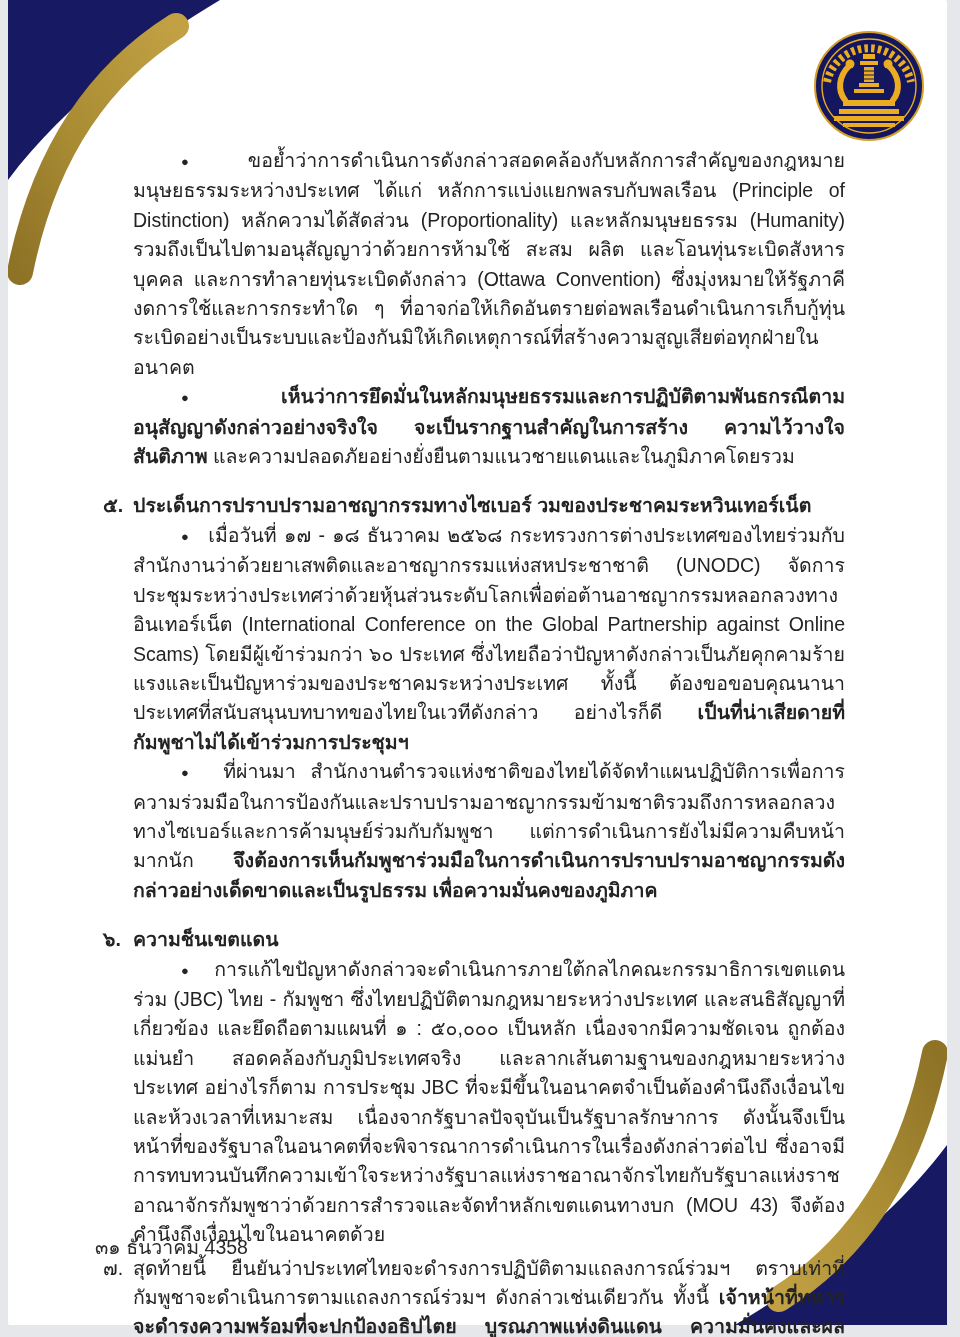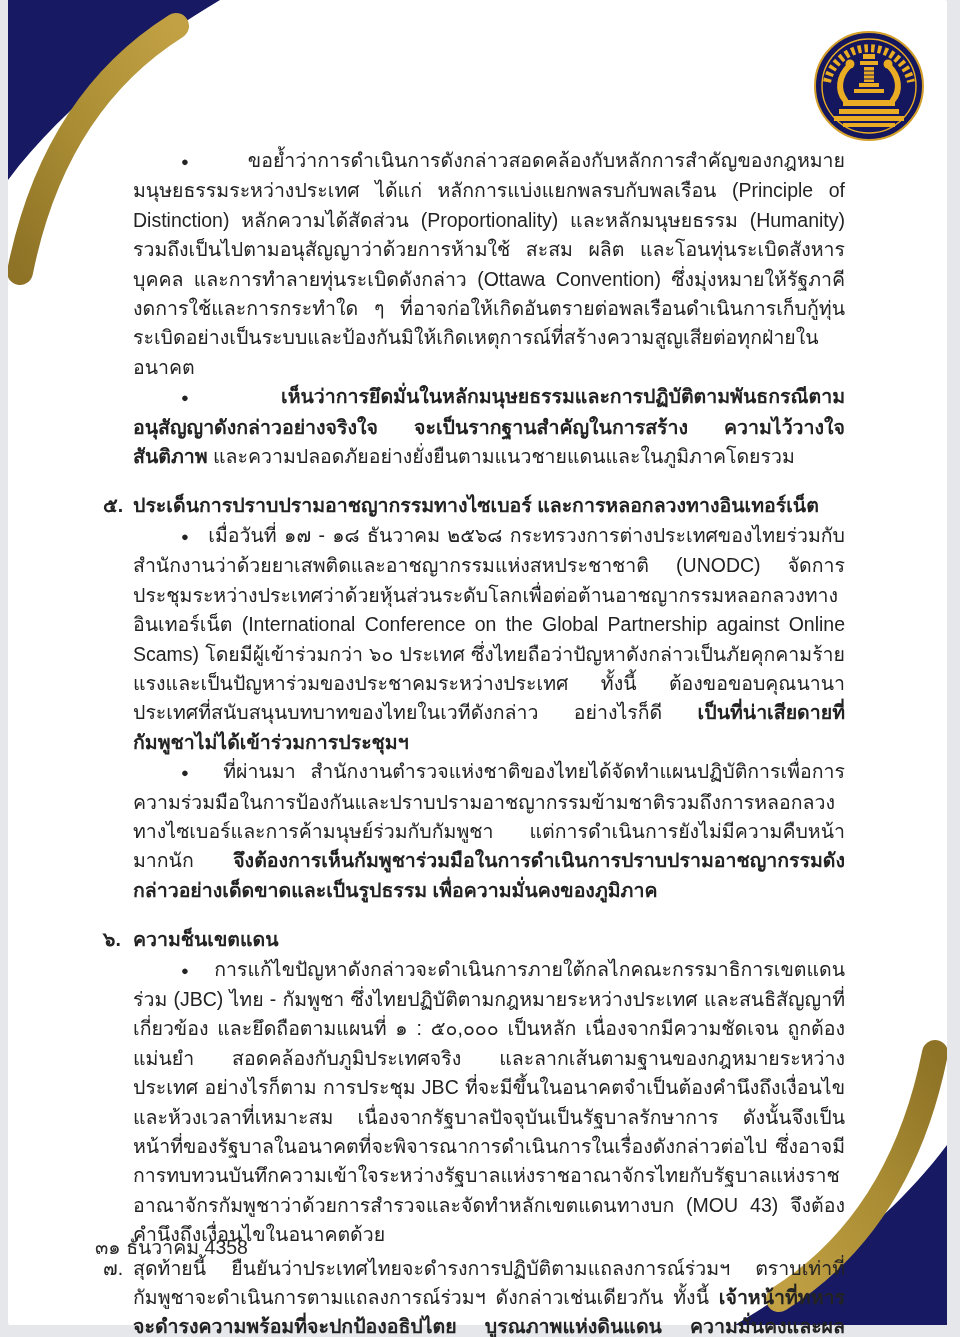--- a/index.html
+++ b/index.html
@@ -91,21 +91,21 @@
     <rect x="21" y="86" width="70" height="5"></rect>
     <rect x="30" y="93" width="52" height="4"></rect>
   </g>
 </svg>
 
 <div class="content" id="doc-content">
     <p class="para"><span class="bullet-glyph">● </span><span>ขอย้ำว่าการดำเนินการดังกล่าวสอดคล้องกับหลักการสำคัญของกฎหมายมนุษยธรรมระหว่างประเทศ ได้แก่ หลักการแบ่งแยกพลรบกับพลเรือน (Principle of Distinction) หลักความได้สัดส่วน (Proportionality) และหลักมนุษยธรรม (Humanity) รวมถึงเป็นไปตามอนุสัญญาว่าด้วยการห้ามใช้ สะสม ผลิต และโอนทุ่นระเบิดสังหารบุคคล และการทำลายทุ่นระเบิดดังกล่าว (Ottawa Convention) ซึ่งมุ่งหมายให้รัฐภาคีงดการใช้และการกระทำใด ๆ ที่อาจก่อให้เกิดอันตรายต่อพลเรือนดำเนินการเก็บกู้ทุ่นระเบิดอย่างเป็นระบบและป้องกันมิให้เกิดเหตุการณ์ที่สร้างความสูญเสียต่อทุกฝ่ายในอนาคต</span></p>
     <p class="para"><span class="bullet-glyph">● </span><b>เห็นว่าการยึดมั่นในหลักมนุษยธรรมและการปฏิบัติตามพันธกรณีตามอนุสัญญาดังกล่าวอย่างจริงใจ จะเป็นรากฐานสำคัญในการสร้าง ความไว้วางใจ สันติภาพ</b><span> และความปลอดภัยอย่างยั่งยืนตามแนวชายแดนและในภูมิภาคโดยรวม</span></p>
     <div class="section">
       <span class="num">๕.</span>
-      <span>ประเด็นการปราบปรามอาชญากรรมทางไซเบอร์ และการหลอกลวงทางอินเทอร์เน็ต</span>
+      <span>ประเด็นการปราบปรามอาชญากรรมทางไซเบอร์ วมของประชาคมระหวินเทอร์เน็ต</span>
     </div>
     <p class="para"><span class="bullet-glyph">● </span><span>เมื่อวันที่ ๑๗ - ๑๘ ธันวาคม ๒๕๖๘ กระทรวงการต่างประเทศของไทยร่วมกับสำนักงานว่าด้วยยาเสพติดและอาชญากรรมแห่งสหประชาชาติ (UNODC) จัดการประชุมระหว่างประเทศว่าด้วยหุ้นส่วนระดับโลกเพื่อต่อต้านอาชญากรรมหลอกลวงทางอินเทอร์เน็ต (International Conference on the Global Partnership against Online Scams) โดยมีผู้เข้าร่วมกว่า ๖๐ ประเทศ ซึ่งไทยถือว่าปัญหาดังกล่าวเป็นภัยคุกคามร้ายแรงและเป็นปัญหาร่วมของประชาคมระหว่างประเทศ ทั้งนี้ ต้องขอขอบคุณนานาประเทศที่สนับสนุนบทบาทของไทยในเวทีดังกล่าว อย่างไรก็ดี </span><b>เป็นที่น่าเสียดายที่กัมพูชาไม่ได้เข้าร่วมการประชุมฯ</b></p>
     <p class="para"><span class="bullet-glyph">● </span><span>ที่ผ่านมา สำนักงานตำรวจแห่งชาติของไทยได้จัดทำแผนปฏิบัติการเพื่อการความร่วมมือในการป้องกันและปราบปรามอาชญากรรมข้ามชาติรวมถึงการหลอกลวงทางไซเบอร์และการค้ามนุษย์ร่วมกับกัมพูชา แต่การดำเนินการยังไม่มีความคืบหน้ามากนัก </span><b>จึงต้องการเห็นกัมพูชาร่วมมือในการดำเนินการปราบปรามอาชญากรรมดังกล่าวอย่างเด็ดขาดและเป็นรูปธรรม เพื่อความมั่นคงของภูมิภาค</b></p>
     <div class="section">
       <span class="num">๖.</span>
       <span>ความช็นเขตแดน</span>
     </div>
     <p class="para"><span class="bullet-glyph">● </span><span>การแก้ไขปัญหาดังกล่าวจะดำเนินการภายใต้กลไกคณะกรรมาธิการเขตแดนร่วม (JBC) ไทย - กัมพูชา ซึ่งไทยปฏิบัติตามกฎหมายระหว่างประเทศ และสนธิสัญญาที่เกี่ยวข้อง และยึดถือตามแผนที่ ๑ : ๕๐,๐๐๐ เป็นหลัก เนื่องจากมีความชัดเจน ถูกต้องแม่นยำ สอดคล้องกับภูมิประเทศจริง และลากเส้นตามฐานของกฎหมายระหว่างประเทศ อย่างไรก็ตาม การประชุม JBC ที่จะมีขึ้นในอนาคตจำเป็นต้องคำนึงถึงเงื่อนไขและห้วงเวลาที่เหมาะสม เนื่องจากรัฐบาลปัจจุบันเป็นรัฐบาลรักษาการ ดังนั้นจึงเป็นหน้าที่ของรัฐบาลในอนาคตที่จะพิจารณาการดำเนินการในเรื่องดังกล่าวต่อไป ซึ่งอาจมีการทบทวนบันทึกความเข้าใจระหว่างรัฐบาลแห่งราชอาณาจักรไทยกับรัฐบาลแห่งราชอาณาจักรกัมพูชาว่าด้วยการสำรวจและจัดทำหลักเขตแดนทางบก (MOU 43) จึงต้องคำนึงถึงเงื่อนไขในอนาคตด้วย</span></p>
     <div class="numbered">
       <span class="num">๗.</span>

